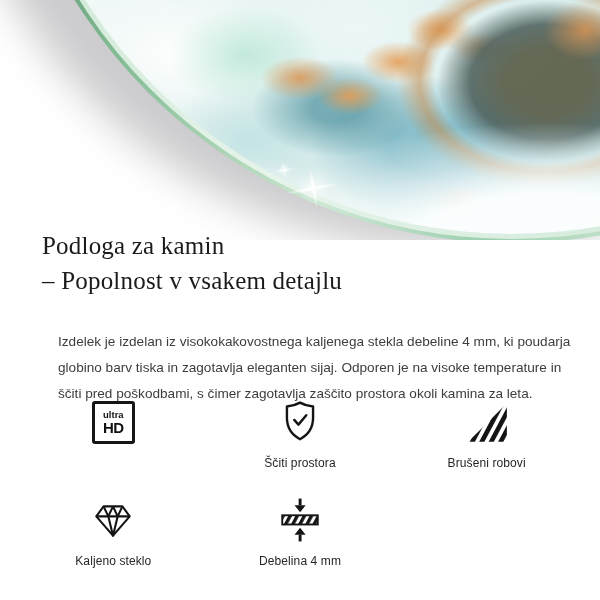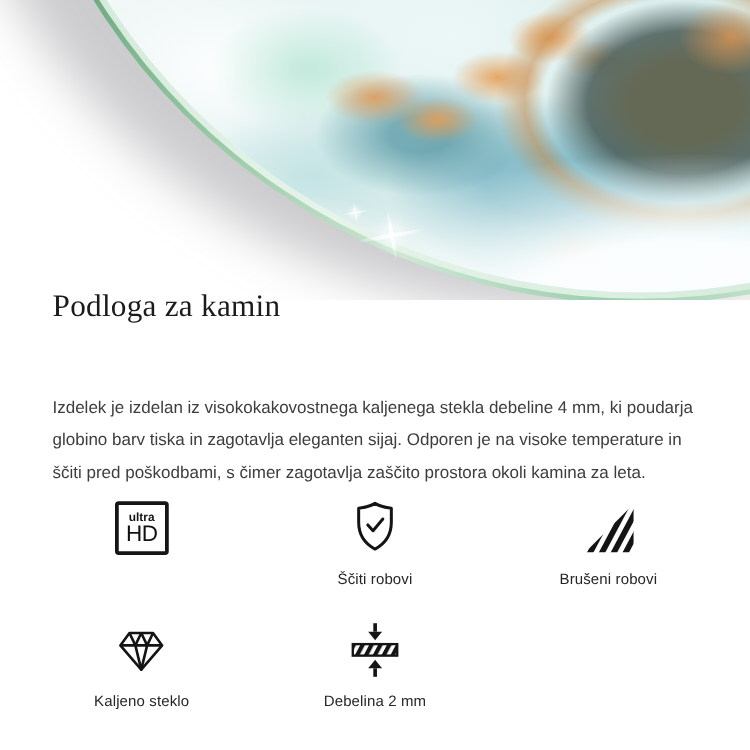--- a/index.html
+++ b/index.html
@@ -48,33 +48,33 @@
         transform:rotate(-10deg);}
   .sparkle .dot{position:absolute;left:-4px;top:-4px;width:8px;height:8px;border-radius:50%;
         background:radial-gradient(circle,#ffffff 0%,rgba(255,255,255,.85) 40%,rgba(255,255,255,0) 75%);
         box-shadow:0 0 10px 4px rgba(255,255,255,.8);}
   .sparkle.small{transform:scale(.45);}
 
   
   .headline{position:absolute;left:42px;top:228px;margin:0;font-family:"Liberation Serif",serif;
         font-weight:400;font-size:25px;line-height:35px;color:#1b1b1b;letter-spacing:.2px;}
   .headline span{display:block;}
-  .desc{position:absolute;left:42px;top:313px;width:528px;margin:0;
+  .desc{position:absolute;left:42px;top:313px;width:528px;margin:16px;
         font-size:13.6px;line-height:26px;color:#3d3d3d;}
 
   
   .features{position:absolute;left:20px;top:398px;width:560px;
         display:grid;grid-template-columns:repeat(3,1fr);row-gap:26px;}
   .feature{display:flex;flex-direction:column;align-items:center;}
   .icon-wrap{height:48px;display:flex;align-items:center;justify-content:center;}
   .feature .label{margin-top:10px;font-size:12px;color:#262626;letter-spacing:.1px;}
   .hd-box{width:37px;height:37px;border:3px solid #151515;border-radius:3px;
         display:flex;flex-direction:column;align-items:center;justify-content:center;color:#111;}
   .hd-box .t1{font-size:9.5px;font-weight:700;line-height:10px;}
-  .hd-box .t2{font-size:18px;font-weight:400;line-height:15px;letter-spacing:-.5px;}
+  .hd-box .t2{font-size:15px;font-weight:700;line-height:15px;letter-spacing:-.5px;}
   svg.feat{display:block;}
 </style>
 </head>
 <body>
 
 <div id="page">
 
   <div class="hero">
     <div class="glass-shadow"></div>
     <div class="glass-edge-outer"></div>
@@ -83,20 +83,21 @@
     <div class="sparkle" style="left:313px;top:188px;">
         <span class="dot"></span>
       </div>
     <div class="sparkle small" style="left:284px;top:170px;">
         <span class="dot"></span>
       </div>
   </div>
 
   <h1 class="headline">
     <span>Podloga za kamin</span>
+    <span>– Popolnost v vsakem detajlu</span>
   </h1>
 
   <p class="desc">Izdelek je izdelan iz visokokakovostnega kaljenega stekla debeline 4 mm, ki poudarja globino barv tiska in zagotavlja eleganten sijaj. Odporen je na visoke temperature in ščiti pred poškodbami, s čimer zagotavlja zaščito prostora okoli kamina za leta.</p>
 
   <div class="features">
 
 
     <div class="feature">
       <div class="icon-wrap">
         <div class="hd-box">
@@ -106,21 +107,21 @@
       </div>
     </div>
 
     <div class="feature">
       <div class="icon-wrap">
         <svg class="feat" width="46" height="46" viewBox="0 0 44 44" fill="none" stroke="#141414" stroke-width="2.3" stroke-linecap="round" stroke-linejoin="round">
           <path d="M22 3.5 C25.5 5.5 30 6.8 34.5 7.2 V18 C34.5 27.5 29.5 34.5 22 38.5 C14.5 34.5 9.5 27.5 9.5 18 V7.2 C14 6.8 18.5 5.5 22 3.5 Z"></path>
           <polyline points="16.5,20 20.5,24.5 28,15.5"></polyline>
         </svg>
       </div>
-      <span class="label">Ščiti robovi</span>
+      <span class="label">Ščiti prostora</span>
     </div>
 
     <div class="feature">
       <div class="icon-wrap">
         <svg class="feat" width="46" height="46" viewBox="0 0 44 44">
           <defs>
             <pattern id="hatch1" width="8" height="8" patternUnits="userSpaceOnUse" patternTransform="rotate(28)">
               <rect width="4.4" height="8" fill="#141414"></rect>
             </pattern>
           </defs>
@@ -150,17 +151,17 @@
               <rect width="3.2" height="6" fill="#141414"></rect>
             </pattern>
           </defs>
           <rect x="20.7" y="1.5" width="2.8" height="6.5" fill="#141414"></rect>
           <polygon points="16.8,8 27.4,8 22.1,14.6" fill="#141414"></polygon>
           <rect x="5" y="17.5" width="34" height="8.8" fill="url(#hatch2)" stroke="#141414" stroke-width="1.8"></rect>
           <polygon points="16.8,36 27.4,36 22.1,29.4" fill="#141414"></polygon>
           <rect x="20.7" y="36" width="2.8" height="6.5" fill="#141414"></rect>
         </svg>
       </div>
-      <span class="label">Debelina 2 mm</span>
+      <span class="label">Debelina 4 mm</span>
     </div>
 
   </div>
 </div>
 
 </body></html>

